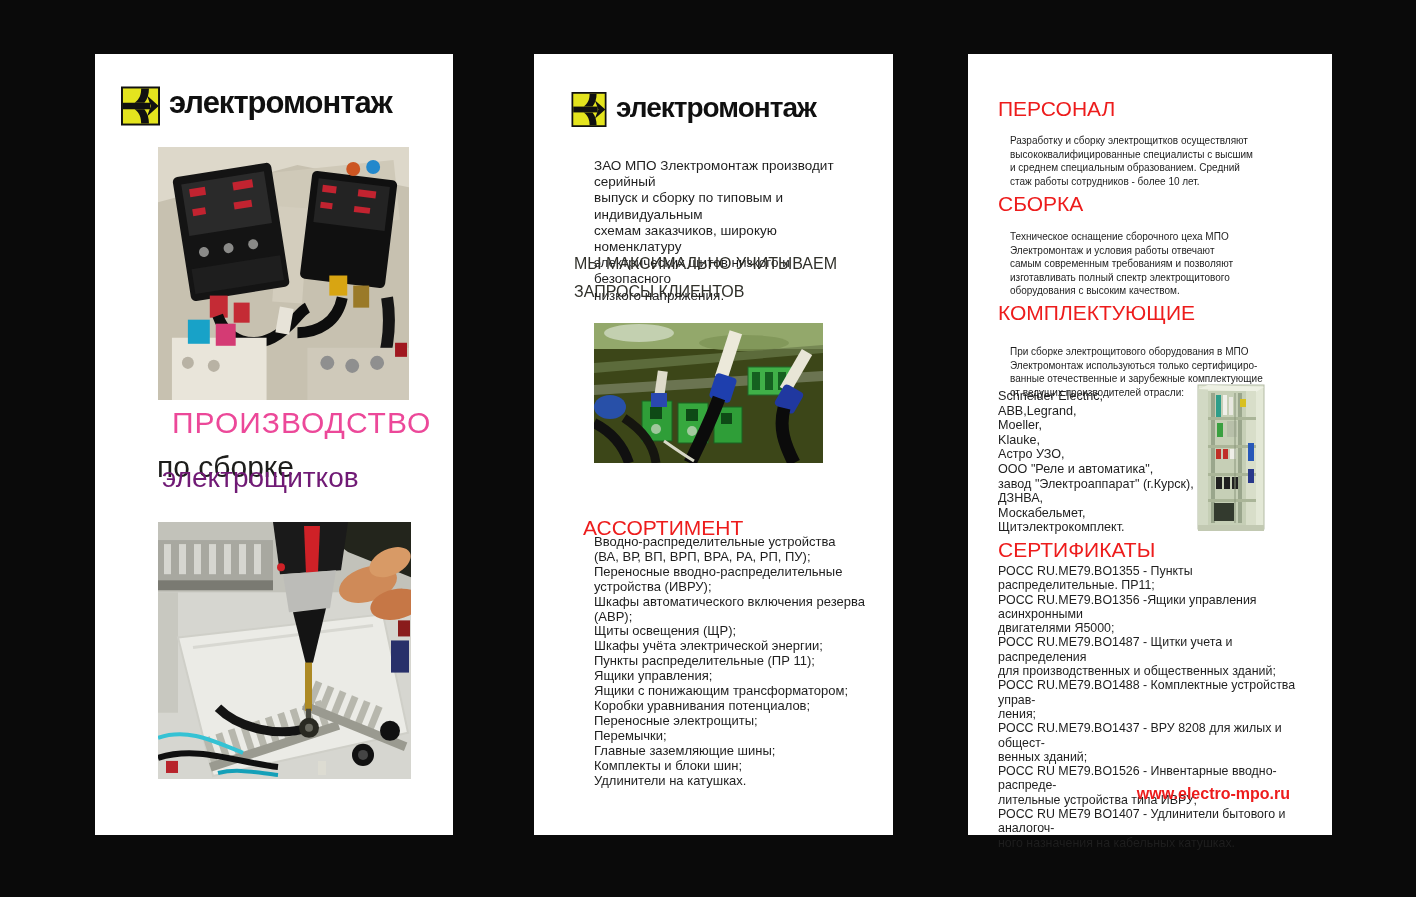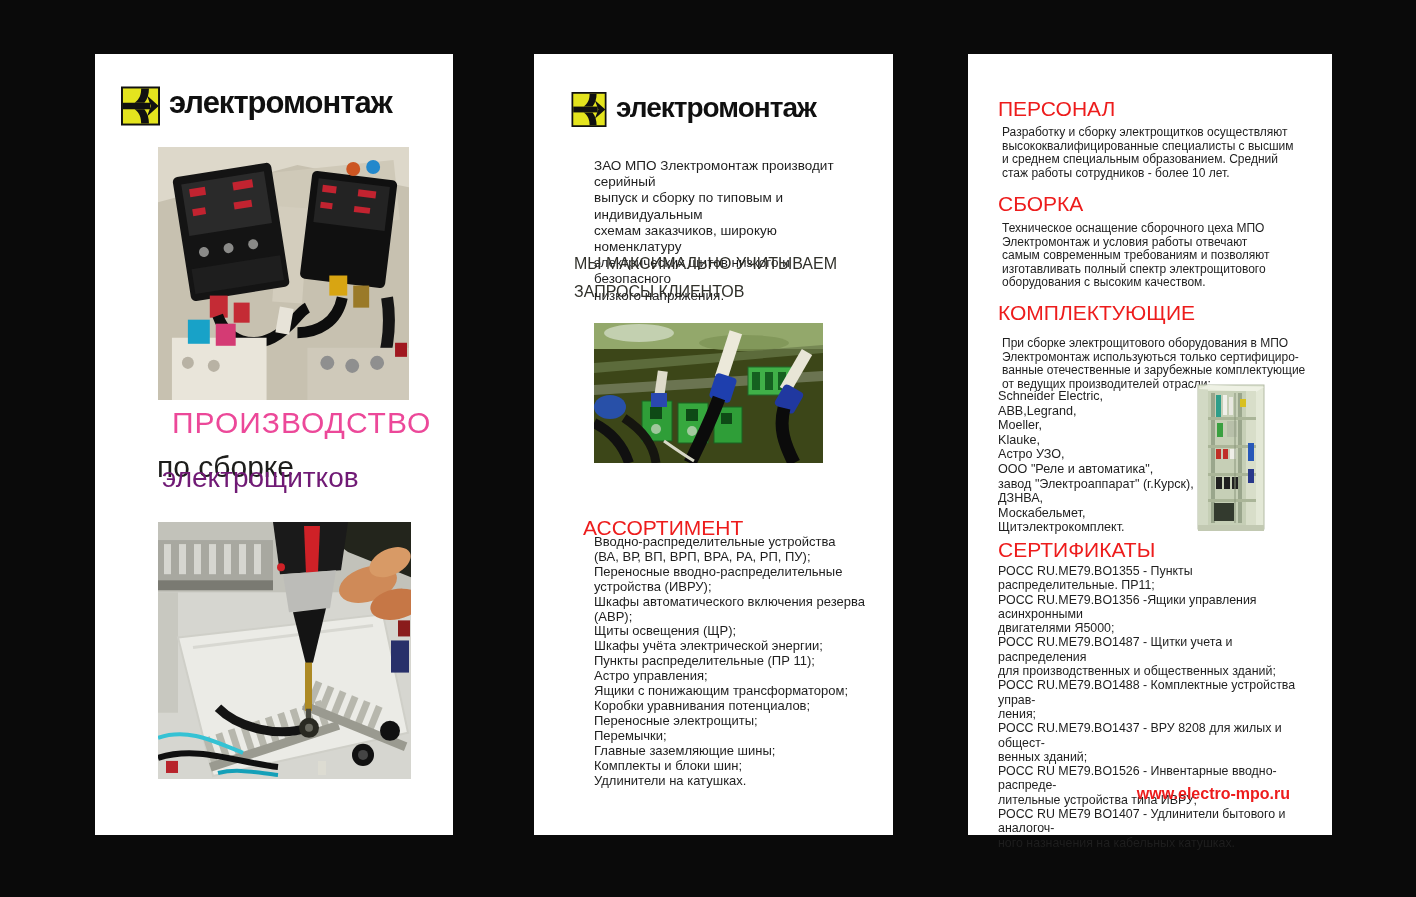--- a/index.html
+++ b/index.html
@@ -34,21 +34,21 @@
   .intro{position:absolute;left:60px;top:104px;width:262px;font-size:13.5px;line-height:16.2px;white-space:pre-line;margin:0}
   .headline{position:absolute;left:40px;top:196px;font-size:16px;line-height:28px;color:#30302a;white-space:pre-line}
   .photo3{left:60px;top:269px;width:229px;height:140px}
 
   .red-title{position:absolute;color:var(--accent);white-space:nowrap}
   .assort-title{left:49px;top:462px;font-size:21px}
   .assort-list{position:absolute;left:60px;top:481px;font-size:13px;line-height:14.9px}
 
   #panel-right .red-title{left:30px;font-size:21px}
   .t-personnel{top:43px}.t-assembly{top:138px}.t-components{top:247px}.t-certs{top:484px}
-  .body-text{position:absolute;left:30px;width:312px;font-size:12px;line-height:13.6px;white-space:pre-line;margin:4px}
+  .body-text{position:absolute;left:30px;width:312px;font-size:10px;line-height:13.6px;white-space:pre-line;margin:12px}
   .p-personnel{top:68px}.p-assembly{top:164px}.p-components{top:279px}
   .suppliers{position:absolute;left:30px;top:335px;font-size:12.6px;line-height:14.6px}
   .cabinet{position:absolute;left:226px;top:329px;width:74px;height:150px}
   .certs{position:absolute;left:30px;top:510px;width:314px;font-size:12.4px;line-height:14.3px}
   .cert-line.cont{}
   .website{position:absolute;left:30px;top:731px;width:292px;text-align:right;font-size:16px;font-weight:bold;color:var(--accent)}
 </style>
 </head>
 <body style="background: rgb(10, 10, 10);">
 
@@ -248,21 +248,21 @@
         <div class="assort-item">устройства (ИВРУ);</div>
 
         <div class="assort-item">Шкафы автоматического включения резерва (АВР);</div>
 
         <div class="assort-item">Щиты освещения (ЩР);</div>
 
         <div class="assort-item">Шкафы учёта электрической энергии;</div>
 
         <div class="assort-item">Пункты распределительные (ПР 11);</div>
 
-        <div class="assort-item">Астро управления;</div>
+        <div class="assort-item">Ящики управления;</div>
 
         <div class="assort-item">Ящики с понижающим трансформатором;</div>
 
         <div class="assort-item">Коробки уравнивания потенциалов;</div>
 
         <div class="assort-item">Переносные электрощиты;</div>
 
         <div class="assort-item">Перемычки;</div>
 
         <div class="assort-item">Главные заземляющие шины;</div>

